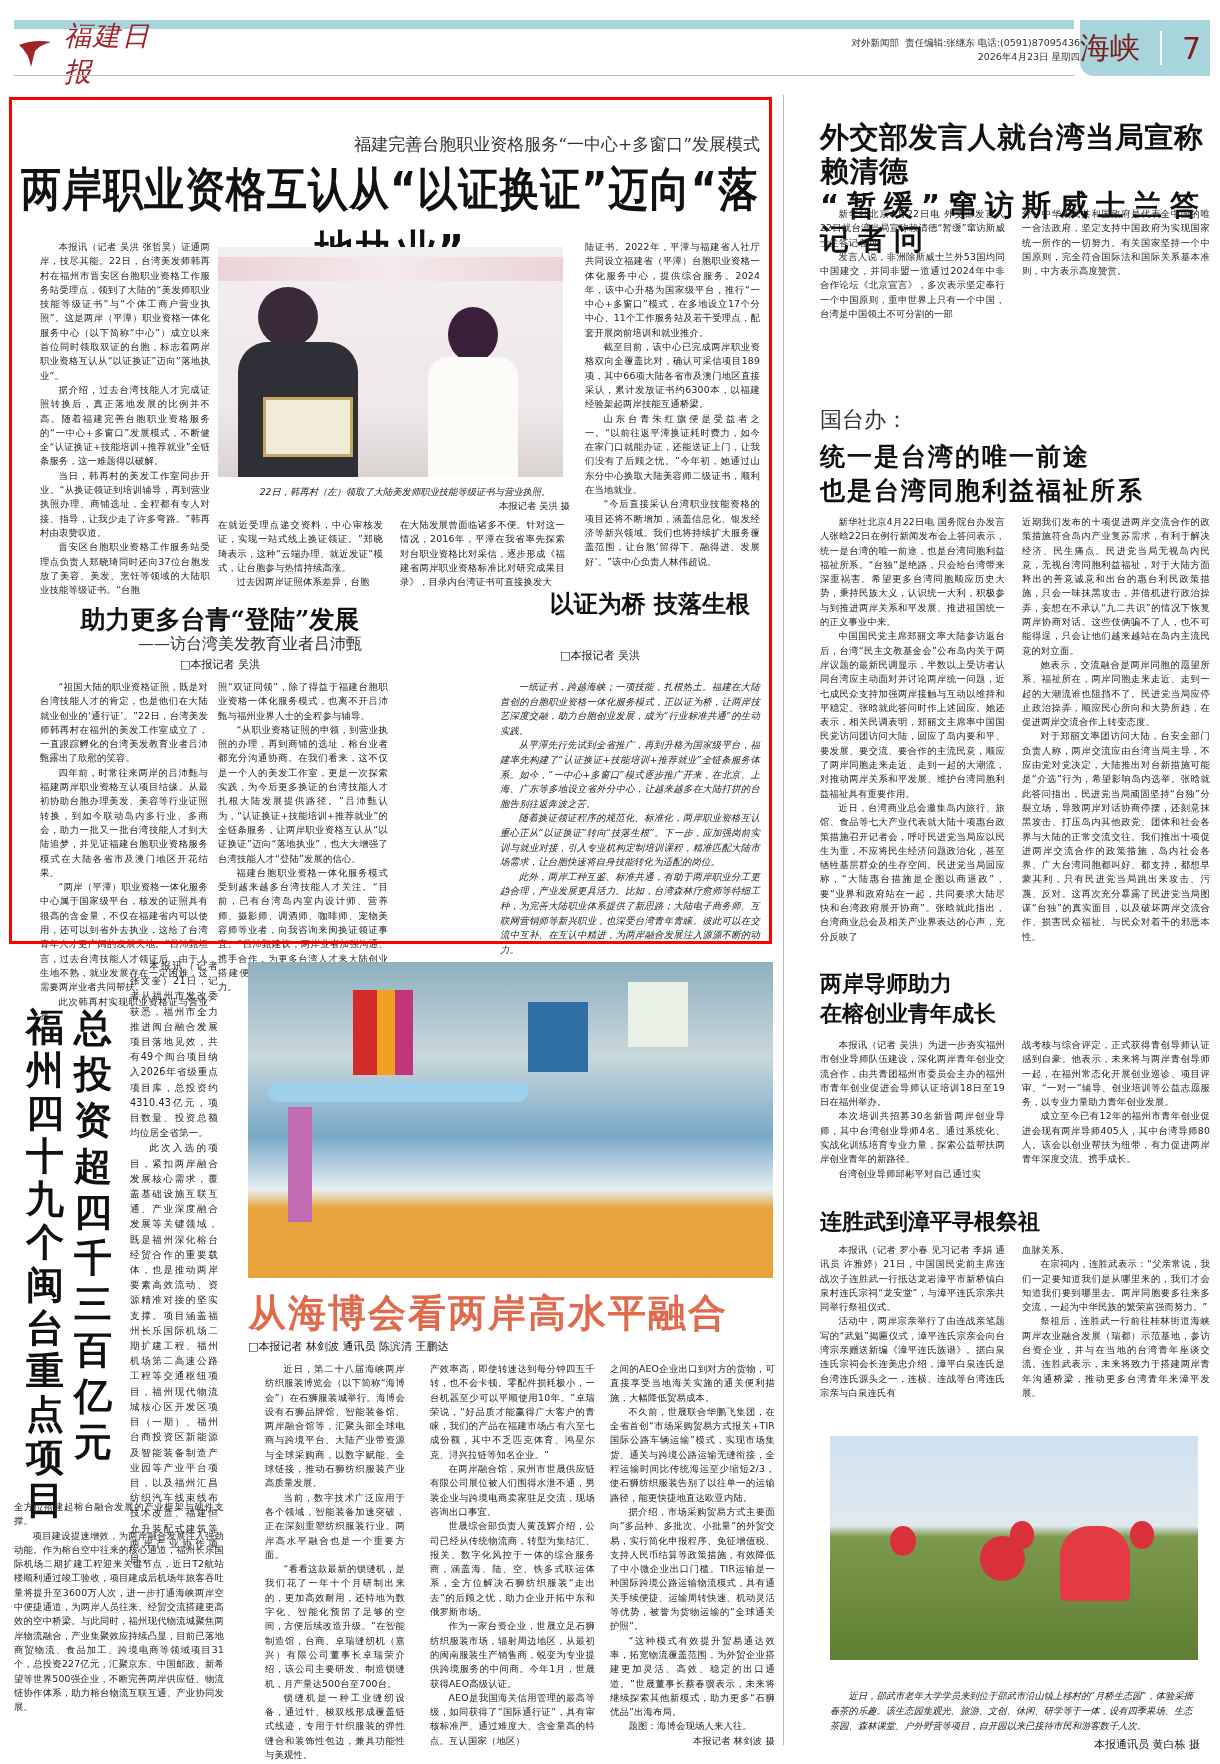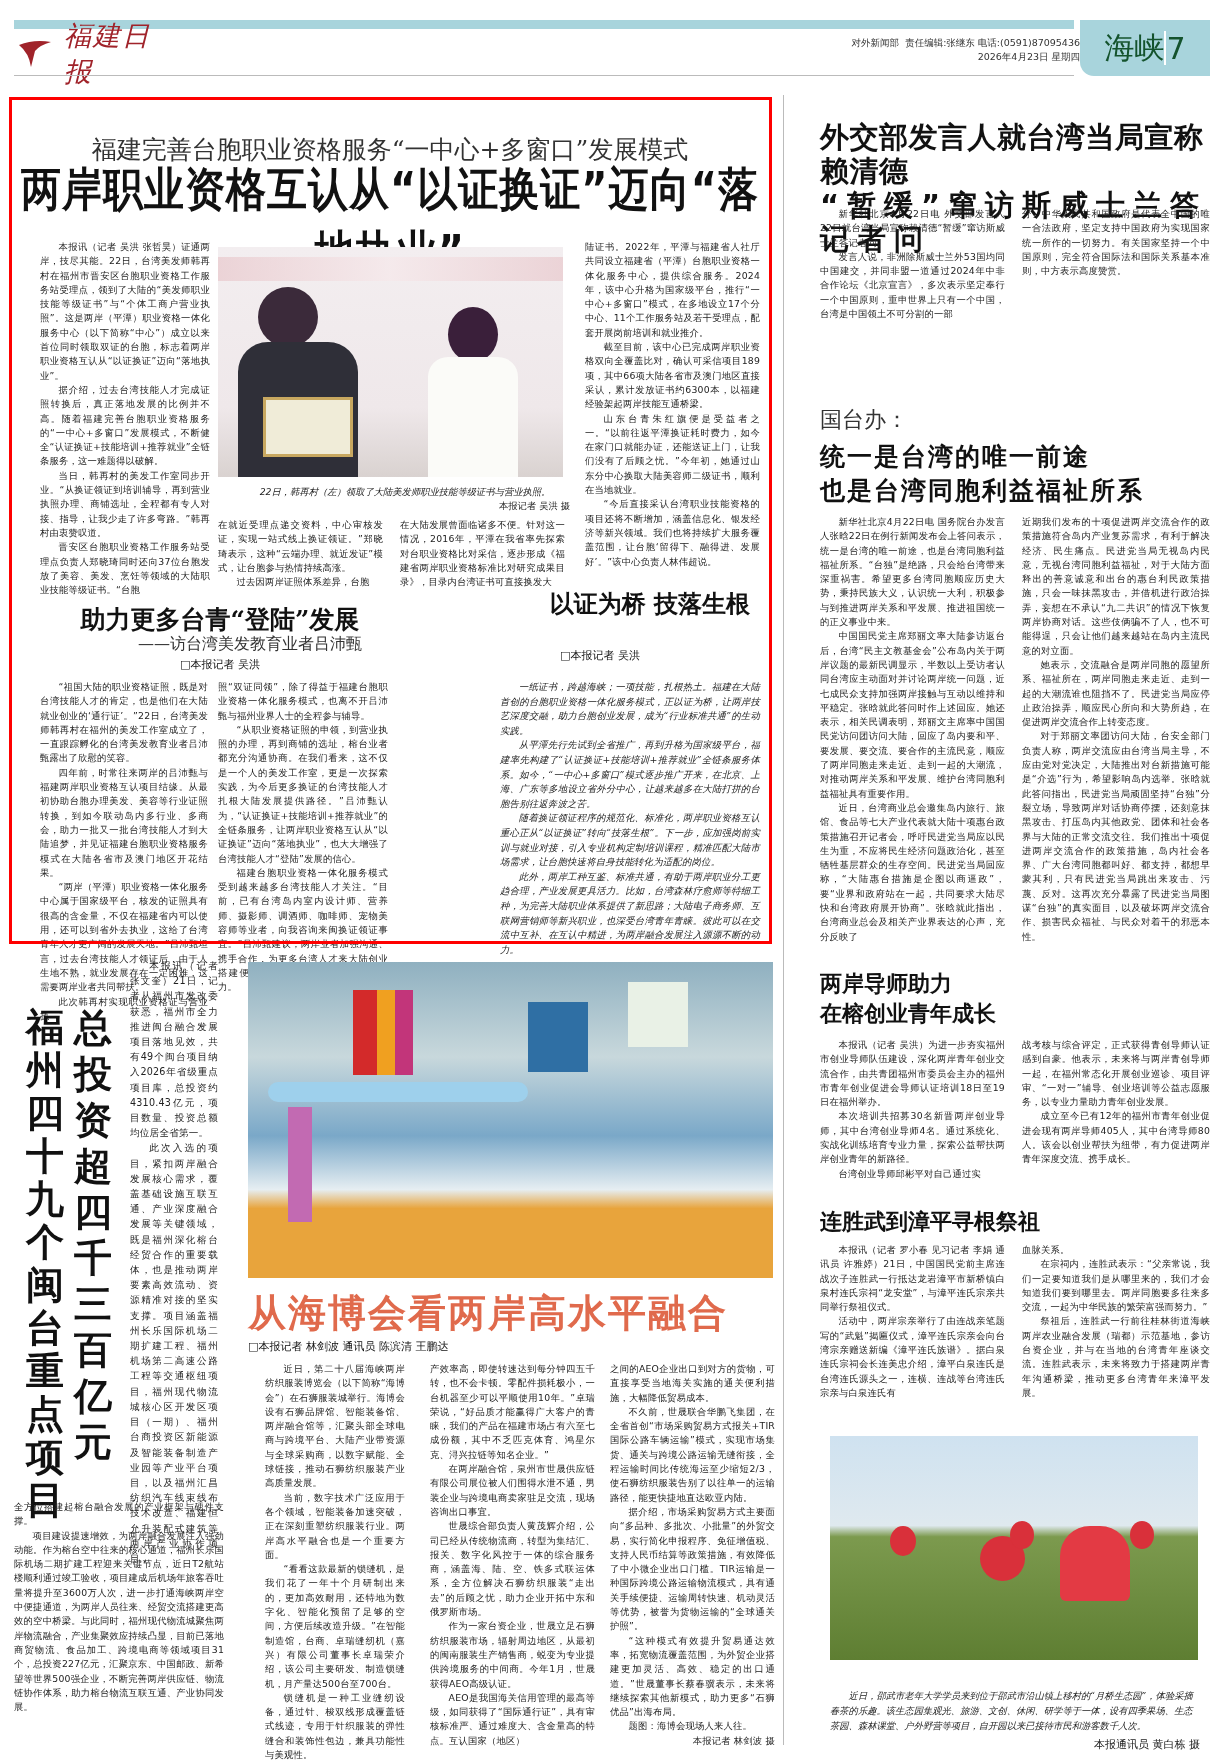--- a/index.html
+++ b/index.html
@@ -8,21 +8,21 @@
 .serif{font-family:"DejaVu Serif","Liberation Serif",serif}
 .txt{font-size:9.3px;line-height:14.3px;text-align:justify;color:#222;letter-spacing:0.2px}
 .txt p{text-indent:2em}
 
 #topband{left:14px;top:20px;width:1060px;height:9px;background:#a8d4dc}
 #mast-line{left:14px;top:75px;width:1060px;height:1px;background:#bbb}
 #logo{left:18px;top:30px;width:160px;height:48px;display:flex;align-items:center;gap:12px}
 #logo .mark{width:34px;height:30px;position:relative}
 #logo .name{font-family:"DejaVu Serif",serif;font-style:italic;font-size:27px;color:#a0232a;letter-spacing:2px}
 #mast-info{left:700px;top:36px;width:380px;text-align:right;font-size:9.5px;line-height:14px;color:#333}
-#section-tab{left:1080px;top:20px;width:130px;height:56px;background:#a8d4dc;border-radius:0 0 0 14px;display:flex;align-items:center;justify-content:center;color:#14532d;font-size:30px;gap:0}
+#section-tab{left:1080px;top:20px;width:130px;height:56px;background:#a8d4dc;border-radius:0 0 0 14px;display:flex;align-items:center;color:#7f1d1d;font-size:30px;gap:20px}
 #section-tab .bar{width:2px;height:34px;background:#fff}
 
 #focus-box{left:9px;top:97px;width:763px;height:847px;border:3px solid #ff0000;pointer-events:none}
 .divider-v{width:1px;background:#bbb}
 .photo{overflow:hidden}
 .cap{font-size:9.3px;line-height:14px;color:#222}
 </style>
 </head>
 <body>
 
@@ -39,21 +39,21 @@
   <div><span>对外新闻部</span>&nbsp;&nbsp;<span>责任编辑:张继东  电话:(0591)87095436</span></div>
   <div>2026年4月23日 星期四</div>
 </div>
 <div class="abs" id="section-tab">
   <span>海峡</span>
   <span class="bar"></span>
   <span>7</span>
 </div>
 <div class="abs" id="mast-line"></div>
 
-<div class="abs serif" style="left:20px;top:133px;width:740px;text-align:center;font-size:25px;color:#333">福建完善台胞职业资格服务“一中心+多窗口”发展模式</div>
+<div class="abs serif" style="left:20px;top:133px;width:740px;text-align:right;font-size:17px;color:#333">福建完善台胞职业资格服务“一中心+多窗口”发展模式</div>
 <div class="abs" style="left:20px;top:158px;width:740px;text-align:center;font-size:40px;font-weight:bold;letter-spacing:1px;transform:scaleY(1.15);transform-origin:top">两岸职业资格互认从“以证换证”迈向“落地执业”</div>
 
 <div class="abs txt" style="left:40px;top:240px;width:170px">
   <p>本报讯（记者 吴洪 张哲昊）证通两岸，技尽其能。22日，台湾美发师韩再村在福州市晋安区台胞职业资格工作服务站受理点，领到了大陆的“美发师职业技能等级证书”与“个体工商户营业执照”。这是两岸（平潭）职业资格一体化服务中心（以下简称“中心”）成立以来首位同时领取双证的台胞，标志着两岸职业资格互认从“以证换证”迈向“落地执业”。</p>
   <p>据介绍，过去台湾技能人才完成证照转换后，真正落地发展的比例并不高。随着福建完善台胞职业资格服务的“一中心+多窗口”发展模式，不断健全“认证换证+技能培训+推荐就业”全链条服务，这一难题得以破解。</p>
   <p>当日，韩再村的美发工作室同步开业。“从换证领证到培训辅导，再到营业执照办理、商铺选址，全程都有专人对接、指导，让我少走了许多弯路。”韩再村由衷赞叹道。</p>
   <p>晋安区台胞职业资格工作服务站受理点负责人郑晓琦同时还向37位台胞发放了美容、美发、烹饪等领域的大陆职业技能等级证书。“台胞</p>
 </div>
 
 <div class="abs photo" style="left:218px;top:247px;width:345px;height:230px;background:linear-gradient(180deg,#f3eef0 0%,#efe8ea 70%,#d9d2d0 100%)">

